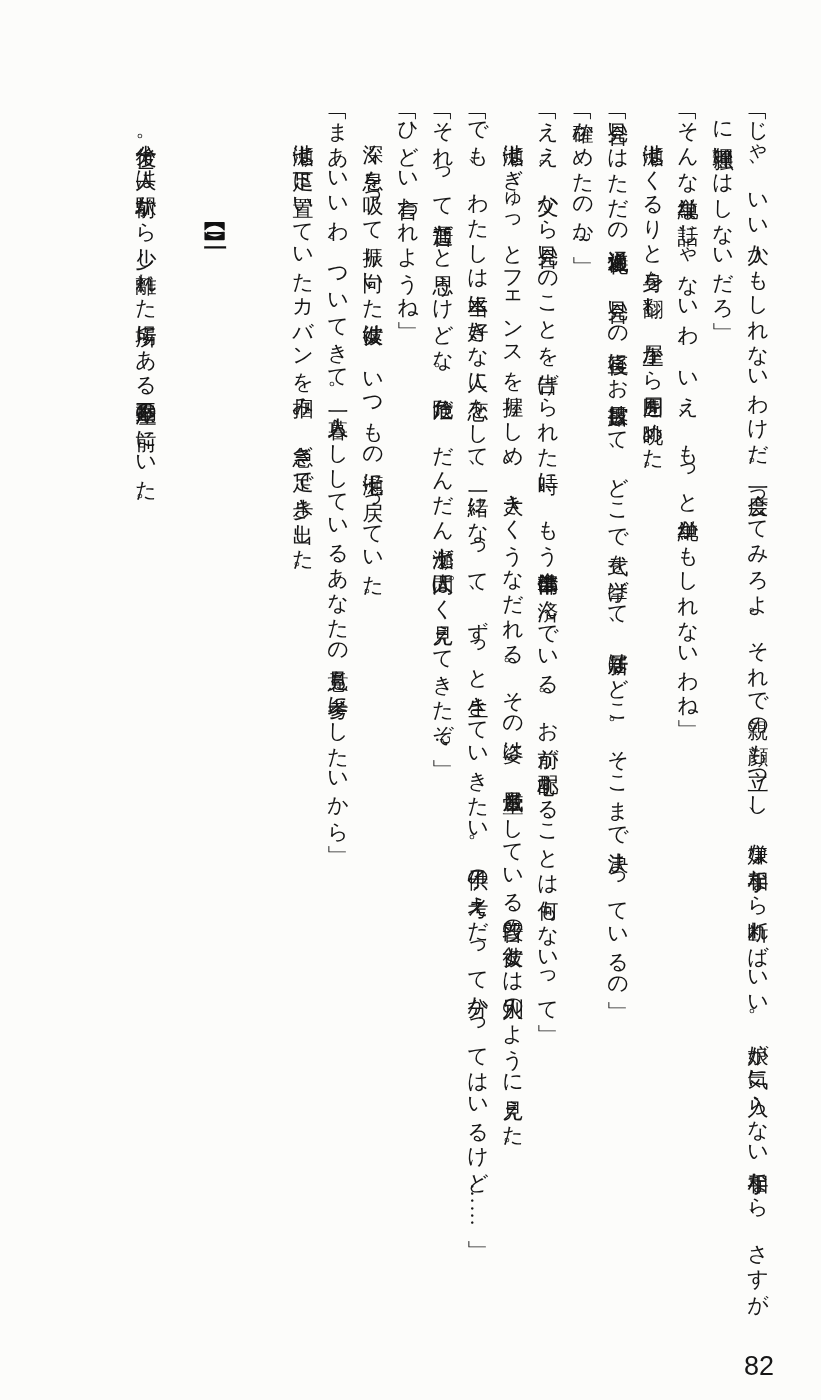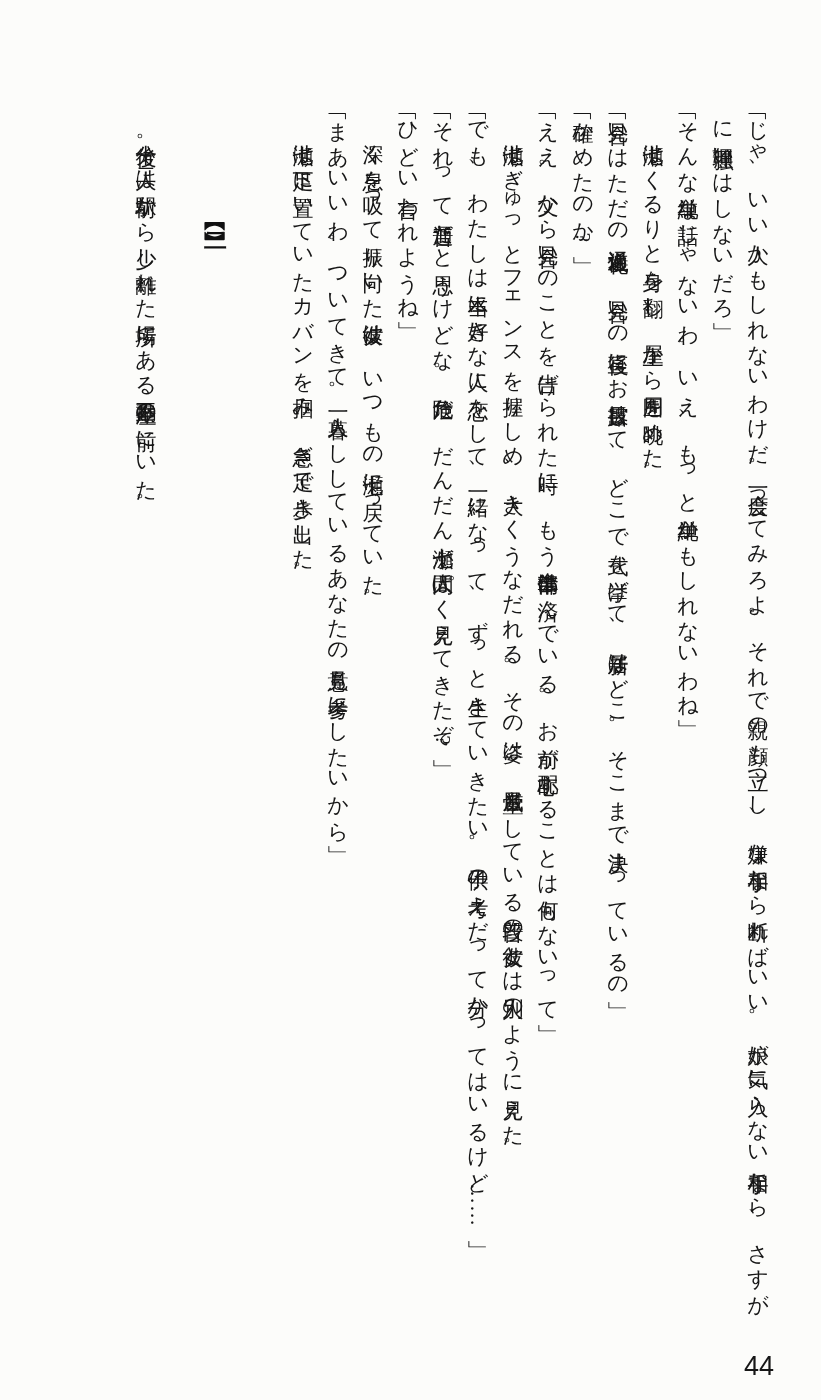--- a/index.html
+++ b/index.html
@@ -74,15 +74,15 @@
     <p class="para">「ひどい言われようね」</p>
     <p class="para indent">深く息を吸って振り向いた彼女は、いつもの七瀬に戻っていた。</p>
     <p class="para">「まあいいわ。ついてきて。一人暮らししているあなたの意見も参考にしたいから」</p>
     <p class="para indent">七瀬は足下に置いていたカバンを掴み、急ぎ足で歩き出した。</p>
 
     <h2 class="section-heading">【二】</h2>
 
     <p class="para indent">十分後。二人は駅前から少し離れた場所にある不動産屋の前にいた。</p>
   </div>
 
-  <div class="page-number">44</div>
+  <div class="page-number">82</div>
 
 </div>
 
 </body></html>

